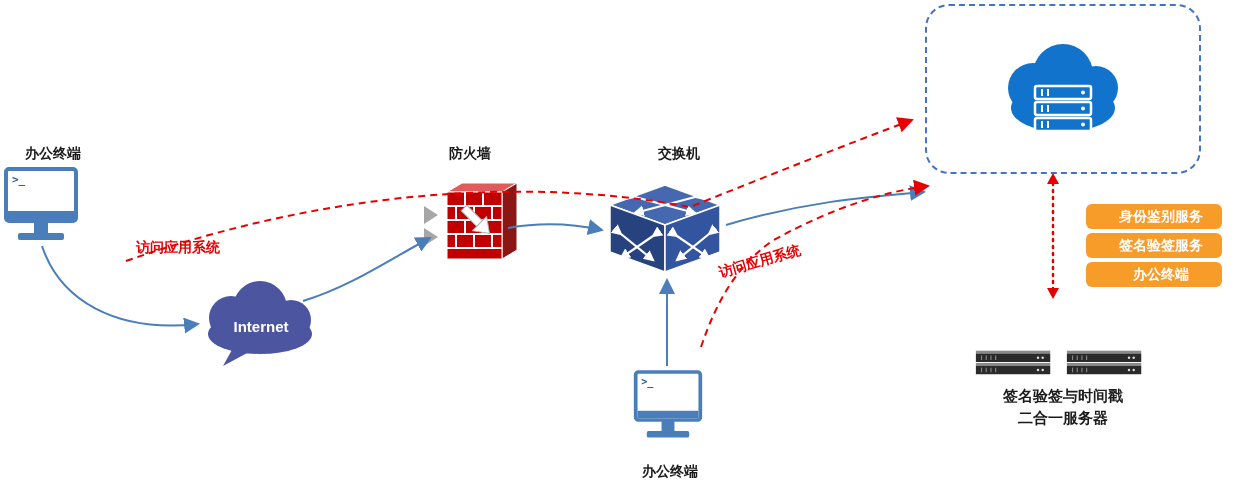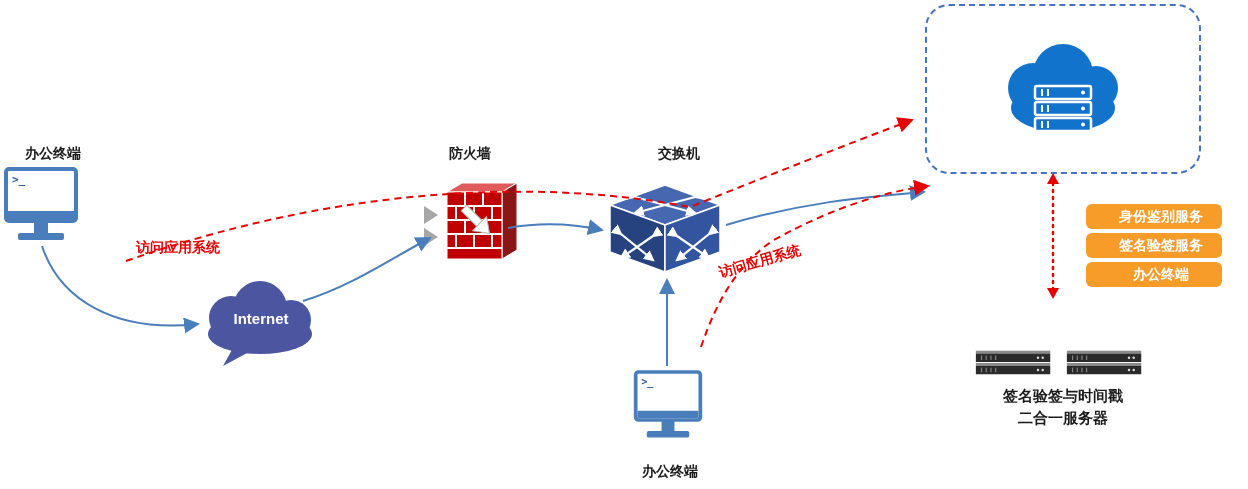--- a/index.html
+++ b/index.html
@@ -29,21 +29,21 @@
   }
   .services{
     position:absolute;left:1086px;top:204px;width:136px;z-index:5;
     display:flex;flex-direction:column;gap:4px;
   }
   .pill{
     height:25px;border-radius:6px;background:#f79b29;color:#fff;
     font-size:14px;font-weight:600;display:flex;align-items:center;justify-content:center;padding-left:14px;
   }
   .cloud-text{
-    position:absolute;color:#fff;font-weight:700;text-align:center;z-index:5;
+    position:absolute;color:#fff;font-weight:700;text-align:center;z-index:5;margin-top:8px;
   }
   .icon{position:absolute;z-index:3;}
   #connections{position:absolute;left:0;top:0;z-index:4;pointer-events:none;}
   .wrap-label{
     position:absolute;font-size:15px;font-weight:700;color:#1b1b1b;
     text-align:center;line-height:1.45;z-index:5;
   }
 </style>
 </head>
 <body>

